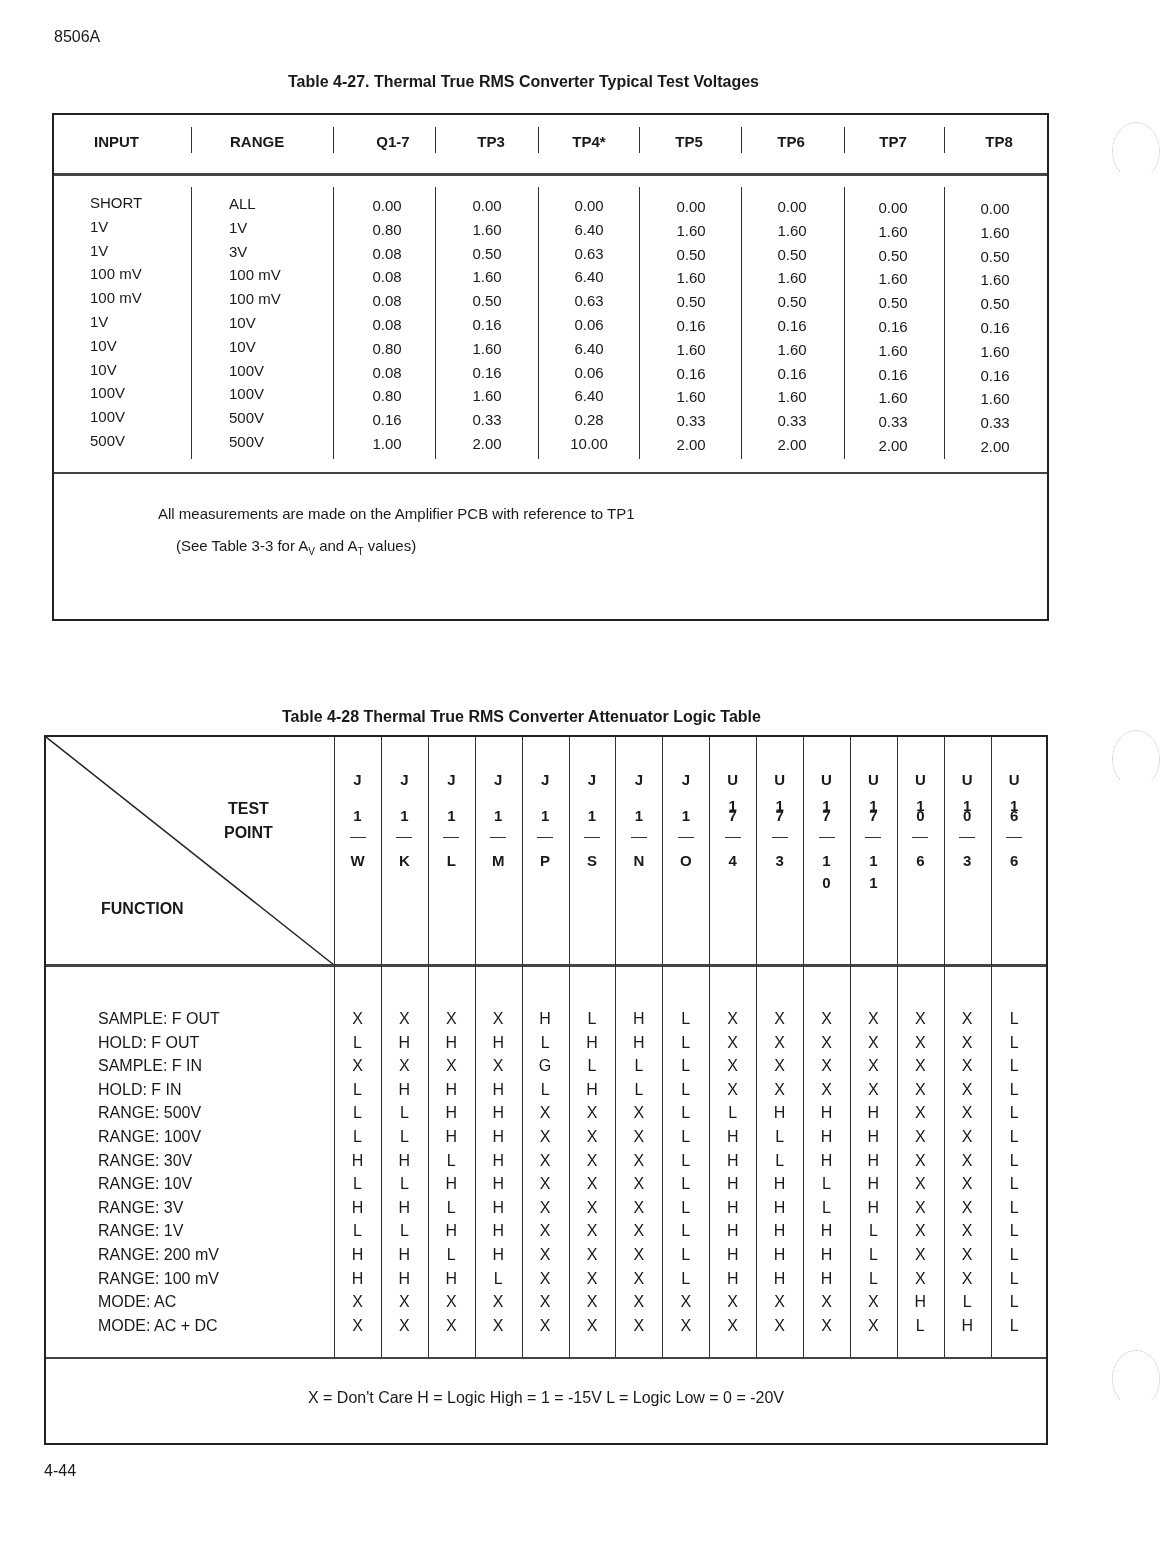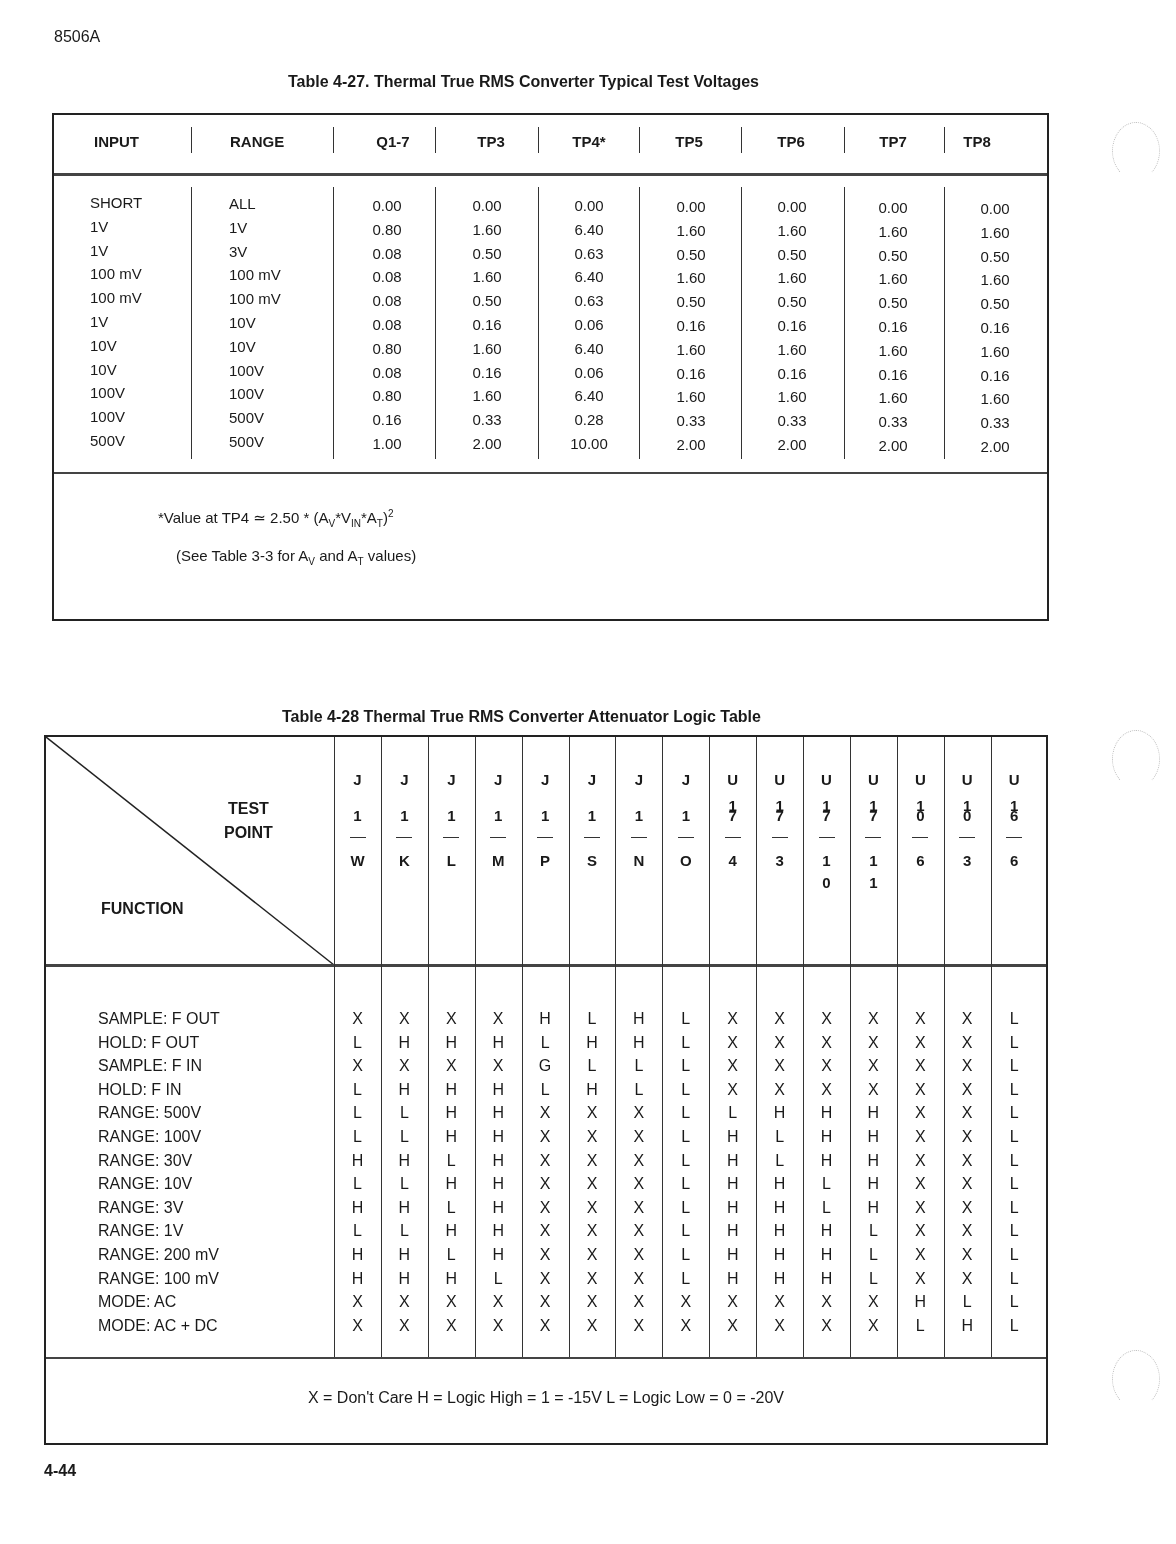--- a/index.html
+++ b/index.html
@@ -2,21 +2,21 @@
 <html><head>
 <meta charset="utf-8">
 <style>
   html, body { margin: 0; padding: 0; background: #ffffff; }
   body {
     width: 1176px; height: 1544px; position: relative; overflow: hidden;
     font-family: "Liberation Sans", "DejaVu Sans", sans-serif; color: #1a1a1a;
   }
   .abs { position: absolute; }
   .doc-id { left: 54px; top: 28px; font-size: 16px; }
-  .page-num { left: 44px; top: 1462px; font-size: 16px; font-weight: bold; }
+  .page-num { left: 44px; top: 1462px; font-size: 16px; }
   .title { font-weight: bold; font-size: 16px; white-space: nowrap; }
   .hole { width: 46px; height: 56px; border: 1px dotted #bbb; border-radius: 50%; border-bottom-color: transparent; }
 
   
   .t1 { left: 52px; top: 113px; width: 997px; height: 508px; border: 2px solid #222; box-sizing: border-box; }
   .t1 .hdr-line { position: absolute; left: 0; right: 0; top: 58px; border-top: 3px solid #444; }
   .t1 .foot-line { position: absolute; left: 0; right: 0; top: 357px; border-top: 2px solid #444; }
   .t1 .col { position: absolute; text-align: center; }
   .t1 .colh { position: absolute; top: 18px; font-weight: bold; font-size: 15px; text-align: center; }
   .t1 .vsep-h { position: absolute; top: 12px; height: 26px; border-left: 1px solid #333; }
@@ -54,21 +54,21 @@
   <div class="foot-line"></div>
 
   <div class="colh" style="left:40px;">INPUT</div>
   <div class="colh" style="left:176px;">RANGE</div>
   <div class="colh" style="left:304px; width:70px;">Q1-7</div>
   <div class="colh" style="left:402px; width:70px;">TP3</div>
   <div class="colh" style="left:500px; width:70px;">TP4*</div>
   <div class="colh" style="left:600px; width:70px;">TP5</div>
   <div class="colh" style="left:702px; width:70px;">TP6</div>
   <div class="colh" style="left:804px; width:70px;">TP7</div>
-  <div class="colh" style="left:888px; width:70px;">TP8</div>
+  <div class="colh" style="left:910px; width:70px;">TP8</div>
 
   <div class="vsep-h" style="left:137px;"></div>
   <div class="vsep-h" style="left:279px;"></div>
   <div class="vsep-h" style="left:381px;"></div>
   <div class="vsep-h" style="left:484px;"></div>
   <div class="vsep-h" style="left:585px;"></div>
   <div class="vsep-h" style="left:687px;"></div>
   <div class="vsep-h" style="left:790px;"></div>
   <div class="vsep-h" style="left:890px;"></div>
 
@@ -193,21 +193,21 @@
       <div class="cell">0.50</div>
       <div class="cell">0.16</div>
       <div class="cell">1.60</div>
       <div class="cell">0.16</div>
       <div class="cell">1.60</div>
       <div class="cell">0.33</div>
       <div class="cell">2.00</div>
     </div>
 
   <div class="notes">
-    <div><span>*Value at TP4 ≃ 2.50 * (A</span><sub>V</sub><span>*V</span><sub>IN</sub><span>*A</span><sub>T</sub><span>)</span><sup>2</sup></div>
+    <div>All measurements are made on the Amplifier PCB with reference to TP1</div>
     <div style="padding-left:18px;"><span>(See Table 3-3 for A</span><sub>V</sub><span> and A</span><sub>T</sub><span> values)</span></div>
   </div>
 </div>
 
 <div class="abs title" style="left:282px; top:708px;">Table 4-28 Thermal True RMS Converter Attenuator Logic Table</div>
 <div class="abs t2">
   <svg class="diag" width="290" height="230">
     <line x1="0" y1="0" x2="288" y2="228" stroke="#222" stroke-width="1.5"></line>
   </svg>
   <div class="lbl" style="left:178px; top:60px; text-align:center;">

